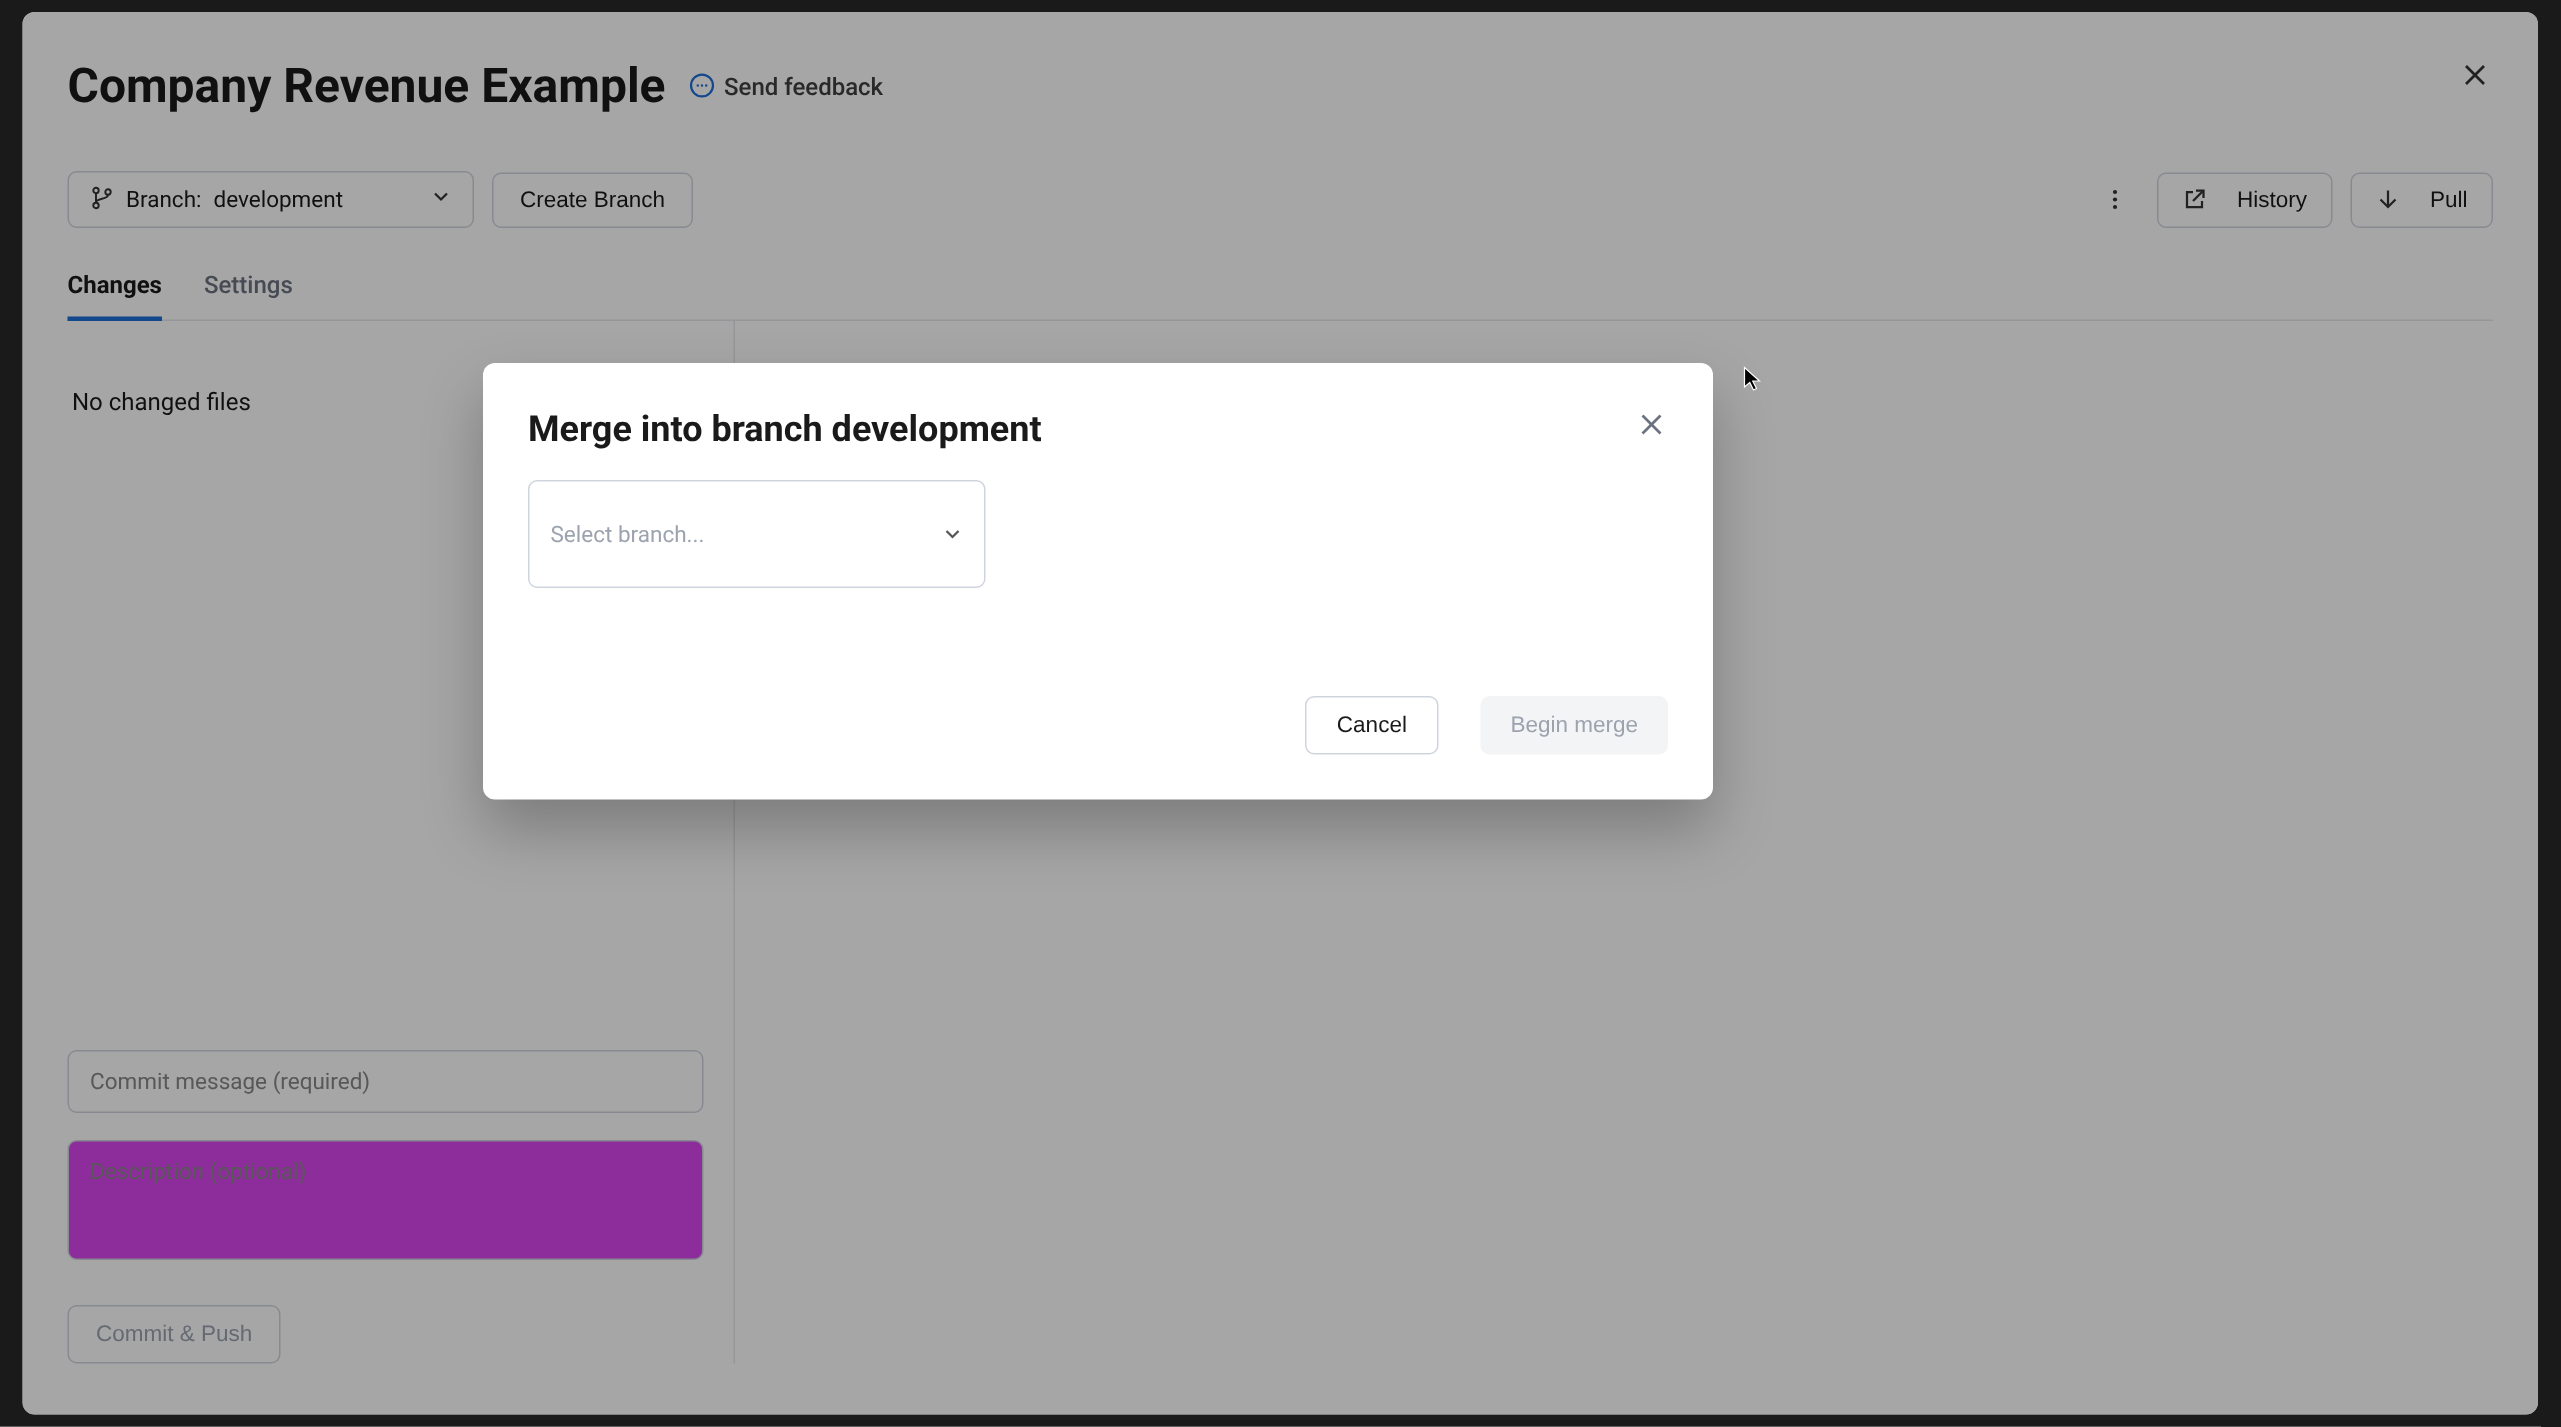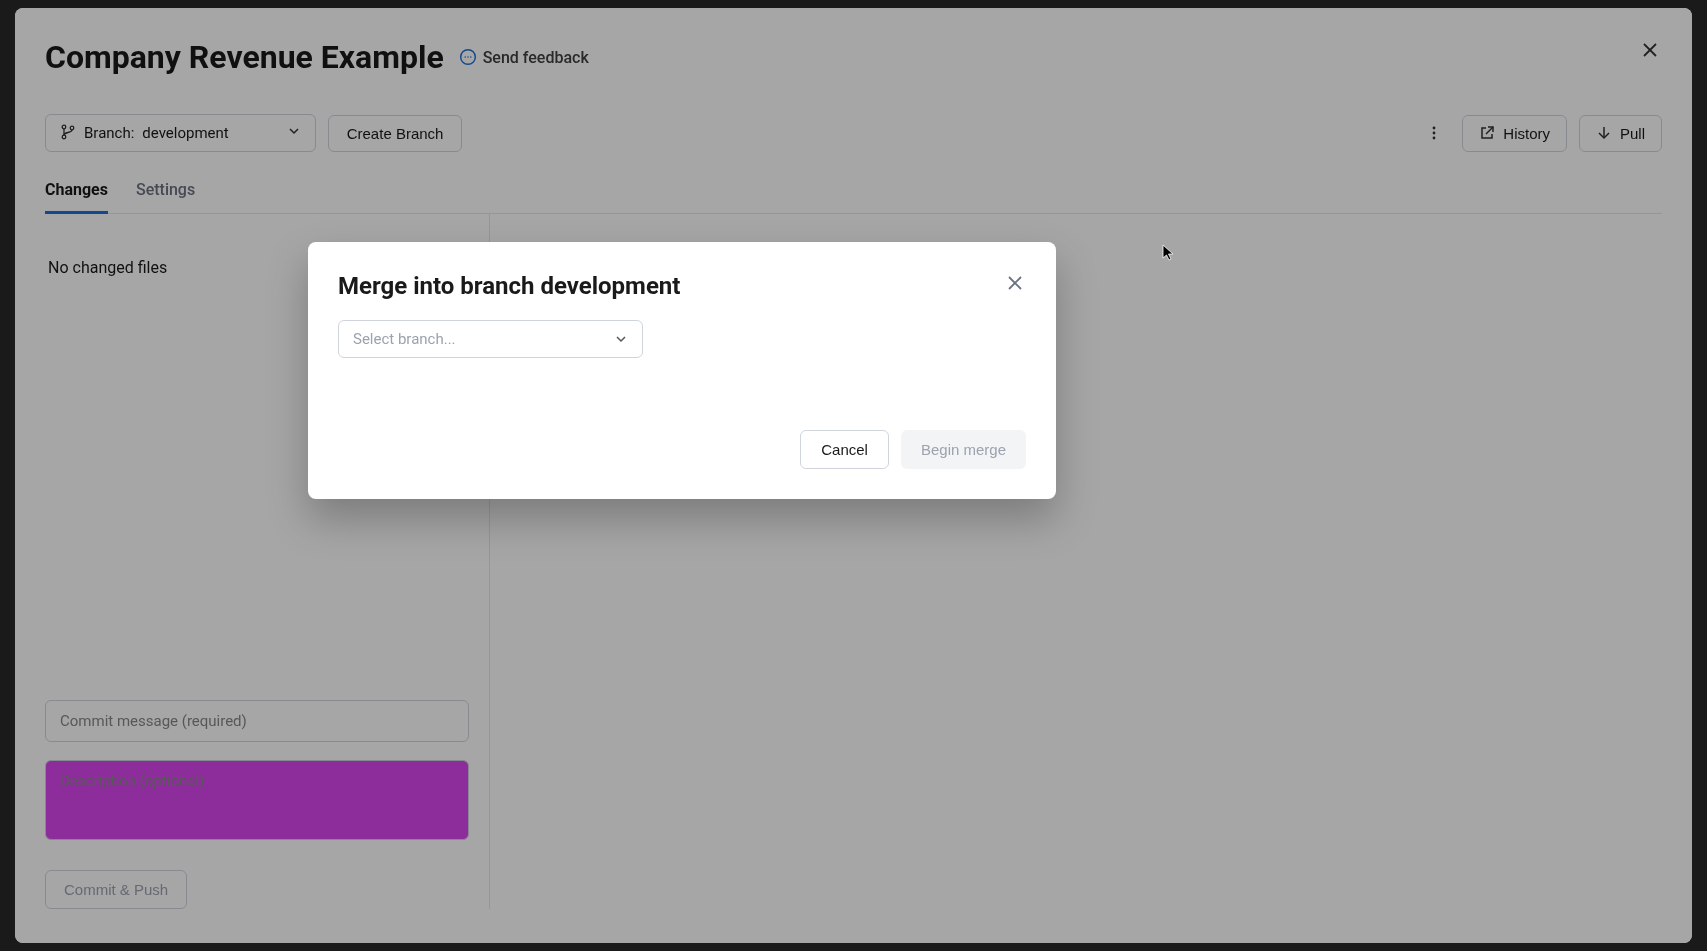--- a/index.html
+++ b/index.html
@@ -132,21 +132,21 @@
       display: flex;
       align-items: center;
       justify-content: center;
       width: 32px;
       height: 32px;
     }
     
     .history-btn, .pull-btn {
       display: flex;
       align-items: center;
-      gap: 8px;
+      gap: 20px;
       border: 1px solid #d0d5dd;
       border-radius: 6px;
       padding: 9px 16px;
       cursor: pointer;
       font-size: 15px;
       color: #1a1a1a;
       background: white;
       font-weight: 500;
     }
     
@@ -242,22 +242,22 @@
       font-size: 15px;
       color: #9ca3af;
       background: white;
       font-weight: 500;
       width: fit-content;
     }
     
     .modal {
       position: absolute;
       top: 242px;
-      left: 308px;
-      width: 748px;
+      left: 322px;
+      width: 820px;
       background: white;
       border-radius: 8px;
       z-index: 20;
       padding: 30px;
       box-shadow: 0 20px 40px rgba(0,0,0,0.25);
     }
     
     .modal-header {
       display: flex;
       align-items: flex-start;
@@ -286,35 +286,35 @@
     .modal-subtitle-bold {
       font-weight: 700;
     }
     
     .branch-dropdown {
       display: flex;
       align-items: center;
       justify-content: space-between;
       border: 1px solid #d0d5dd;
       border-radius: 6px;
-      padding: 9px 14px;
+      padding: 26px 14px;
       width: 305px;
       margin-top: 20px;
       cursor: pointer;
     }
     
     .branch-dropdown-text {
       color: #9ca3af;
       font-size: 15px;
     }
     
     .modal-footer {
       display: flex;
       justify-content: flex-end;
-      gap: 12px;
+      gap: 28px;
       margin-top: 72px;
     }
     
     .cancel-btn {
       border: 1px solid #d0d5dd;
       border-radius: 6px;
       padding: 10px 20px;
       cursor: pointer;
       font-size: 15px;
       color: #1a1a1a;

